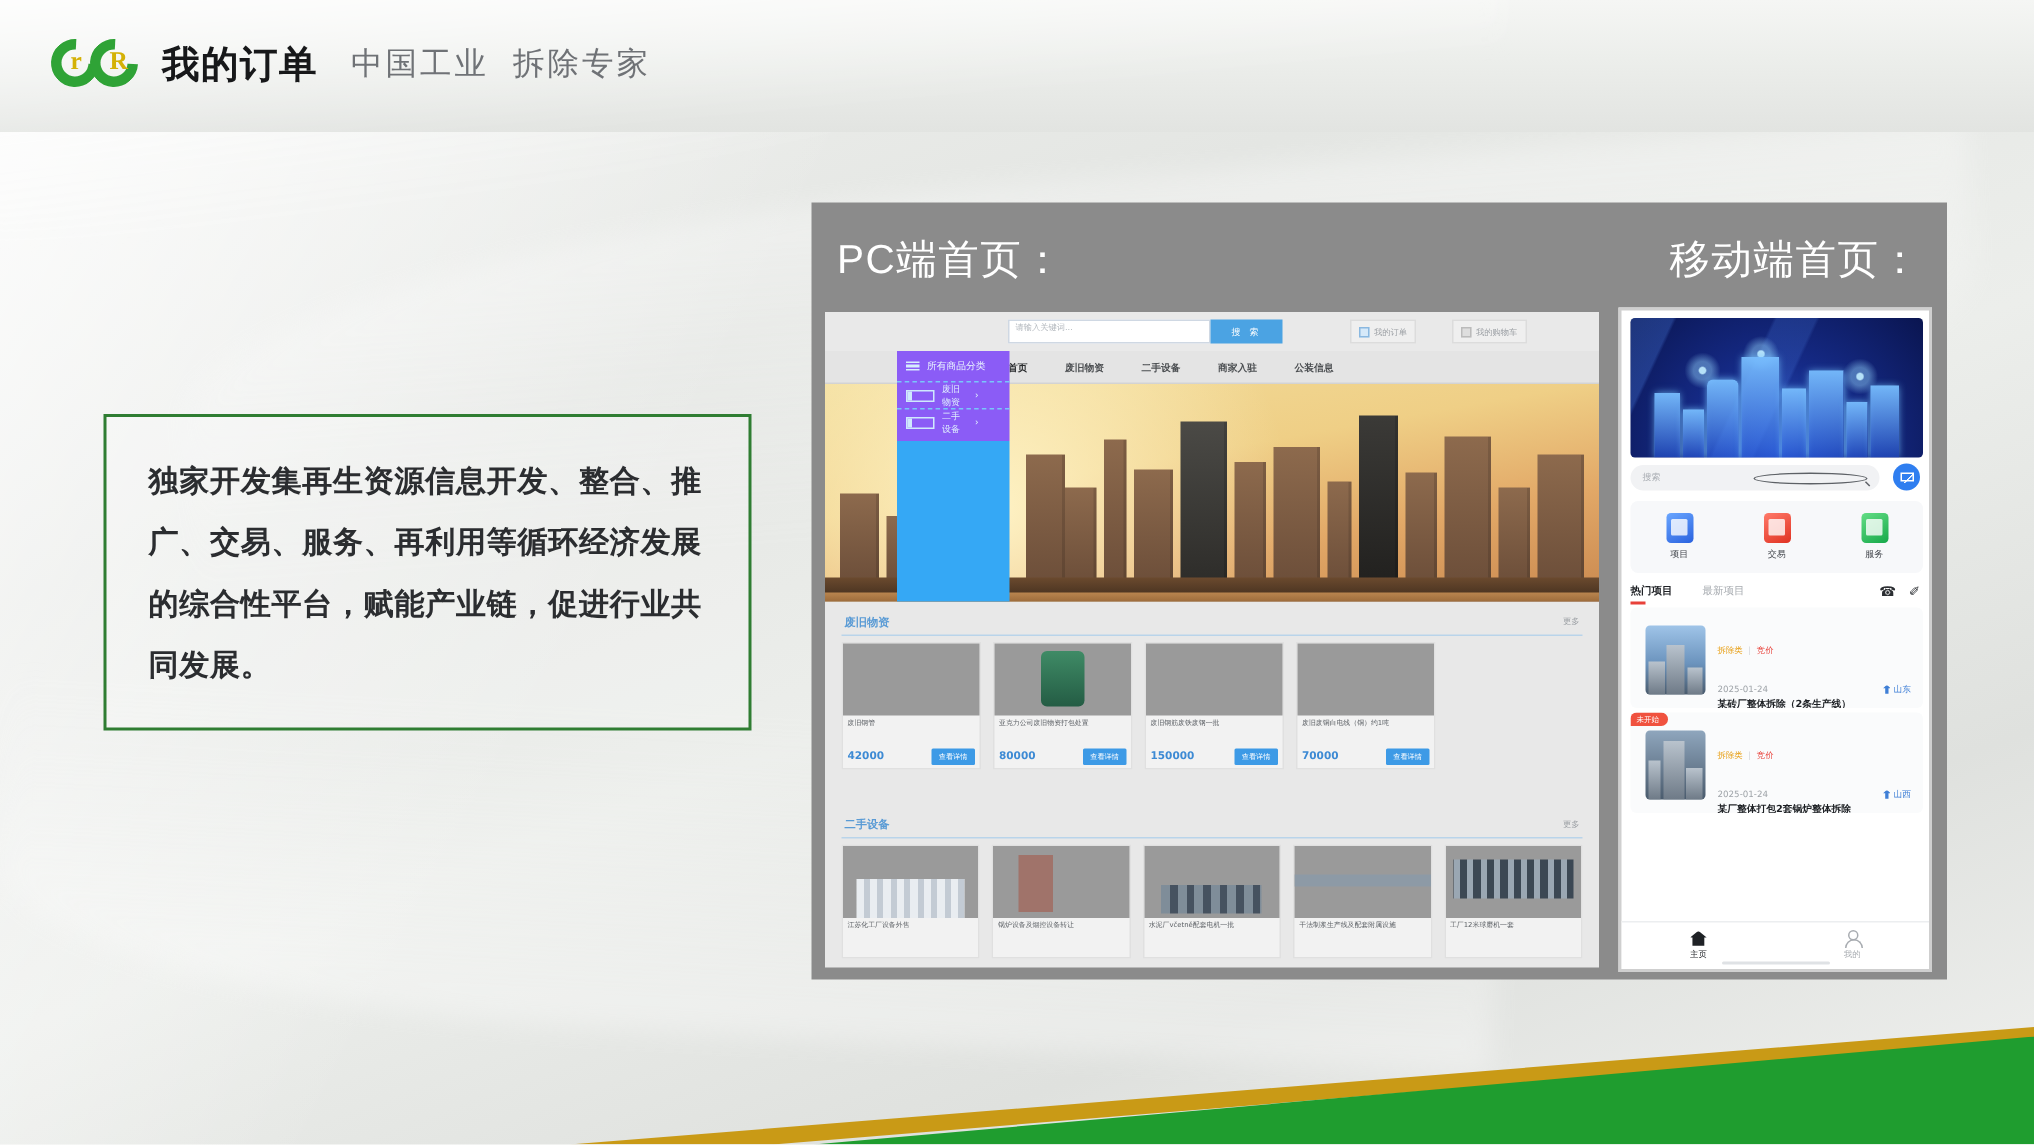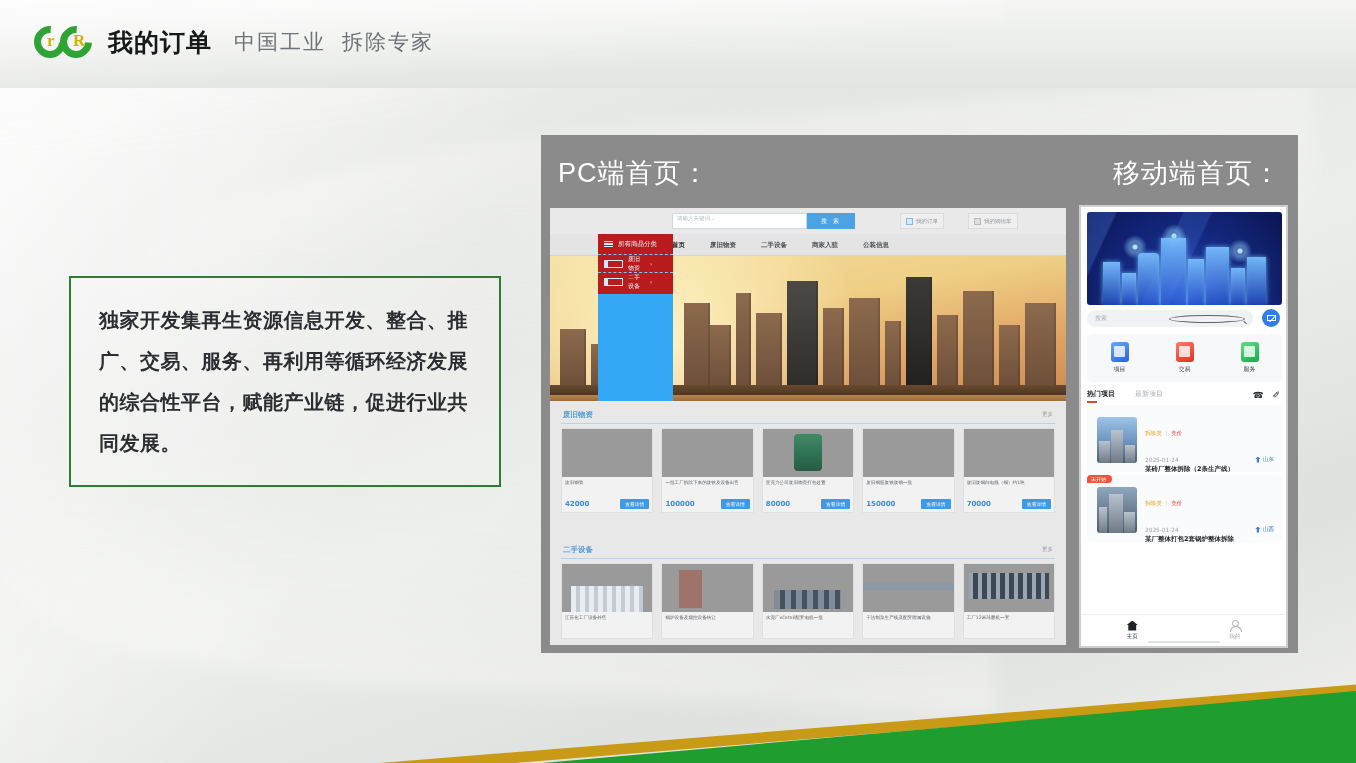--- a/index.html
+++ b/index.html
@@ -115,21 +115,21 @@
   #pc-util-cart { left:418px; }
 
   
   #pc-nav { position:absolute; left:0; top:26px; width:100%; height:22px;
             background:#e4e4e4; border-bottom:1px solid #d3d3d3; }
   #pc-nav-list { position:absolute; left:122px; top:0; height:22px; display:flex; align-items:center; gap:25px; }
   #pc-nav-list span { font-size:6.5px; color:#4c4f52; font-weight:bold; }
   #pc-nav-list span:first-child { color:#2a2c2e; }
 
   
-  #pc-cat { position:absolute; left:48px; top:26px; width:75px; height:60px; background:#b91c1c; }
+  #pc-cat { position:absolute; left:48px; top:26px; width:75px; height:60px; background:#8b5cf6; }
   #pc-cat .cat-head { height:20px; display:flex; align-items:center; gap:5px; padding-left:6px; }
   #pc-cat .burger { width:9px; height:7px; display:flex; flex-direction:column; justify-content:space-between; }
   #pc-cat .burger i { display:block; height:1.4px; background:#d6ecfd; }
   #pc-cat .cat-head span { font-size:6.5px; color:#eaf6ff; }
   #pc-cat .cat-row { height:18px; display:flex; align-items:center; gap:5px; padding:0 6px;
                      border-top:1px dashed #79c6fa; }
   #pc-cat .cat-row .gi { width:7px; height:8px; border:1px solid #cfe9fd; position:relative; }
   #pc-cat .cat-row .gi:after { content:""; position:absolute; left:0; top:0; bottom:0; width:2.5px; background:#cfe9fd; }
   #pc-cat .cat-row span { font-size:6px; color:#dff0fe; flex:1; }
   #pc-cat .cat-row .arr { font-size:6px; color:#dff0fe; }
@@ -408,28 +408,20 @@
     <div class="pc-row" id="pc-row1">
       <div class="pc-card">
         <div class="thumb t-pipes"></div>
         <div class="cap">废旧钢管</div>
         <div class="foot">
           <span class="price">42000</span>
           <span class="btn">查看详情</span>
         </div>
       </div>
       <div class="pc-card">
-        <div class="thumb t-drums"></div>
-        <div class="cap">一批工厂拆除下来的废铁及设备出售</div>
-        <div class="foot">
-          <span class="price">100000</span>
-          <span class="btn">查看详情</span>
-        </div>
-      </div>
-      <div class="pc-card">
         <div class="thumb t-tank"></div>
         <div class="cap">亚克力公司废旧物资打包处置</div>
         <div class="foot">
           <span class="price">80000</span>
           <span class="btn">查看详情</span>
         </div>
       </div>
       <div class="pc-card">
         <div class="thumb t-scrap"></div>
         <div class="cap">废旧钢筋废铁废钢一批</div>

